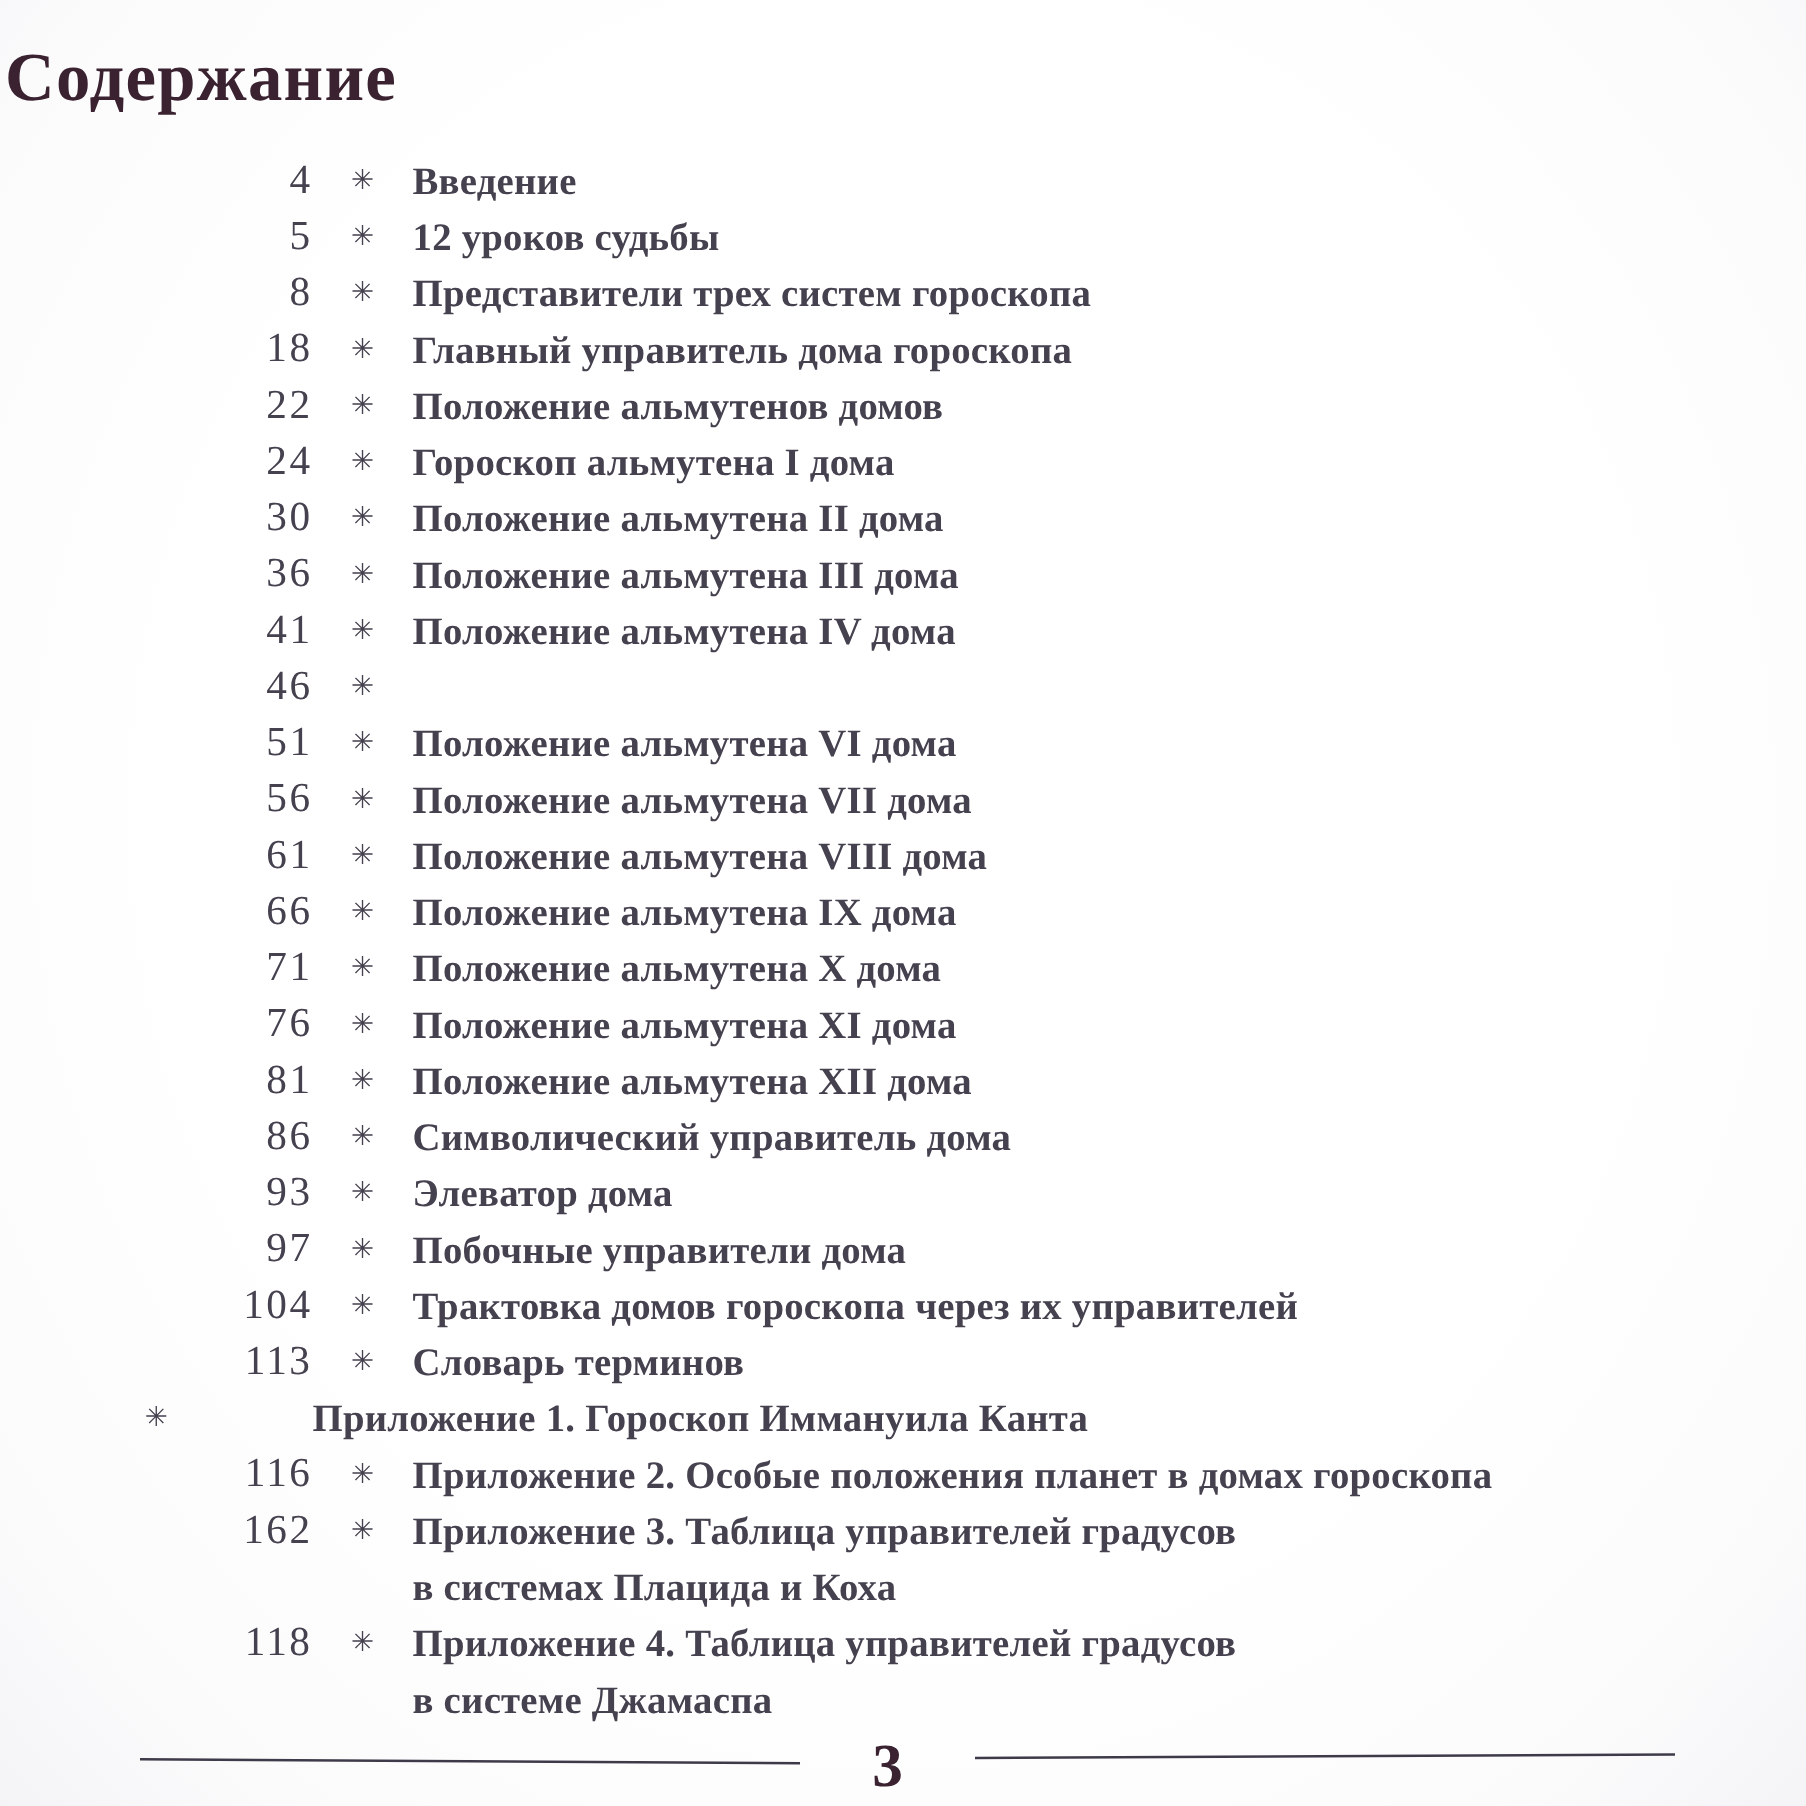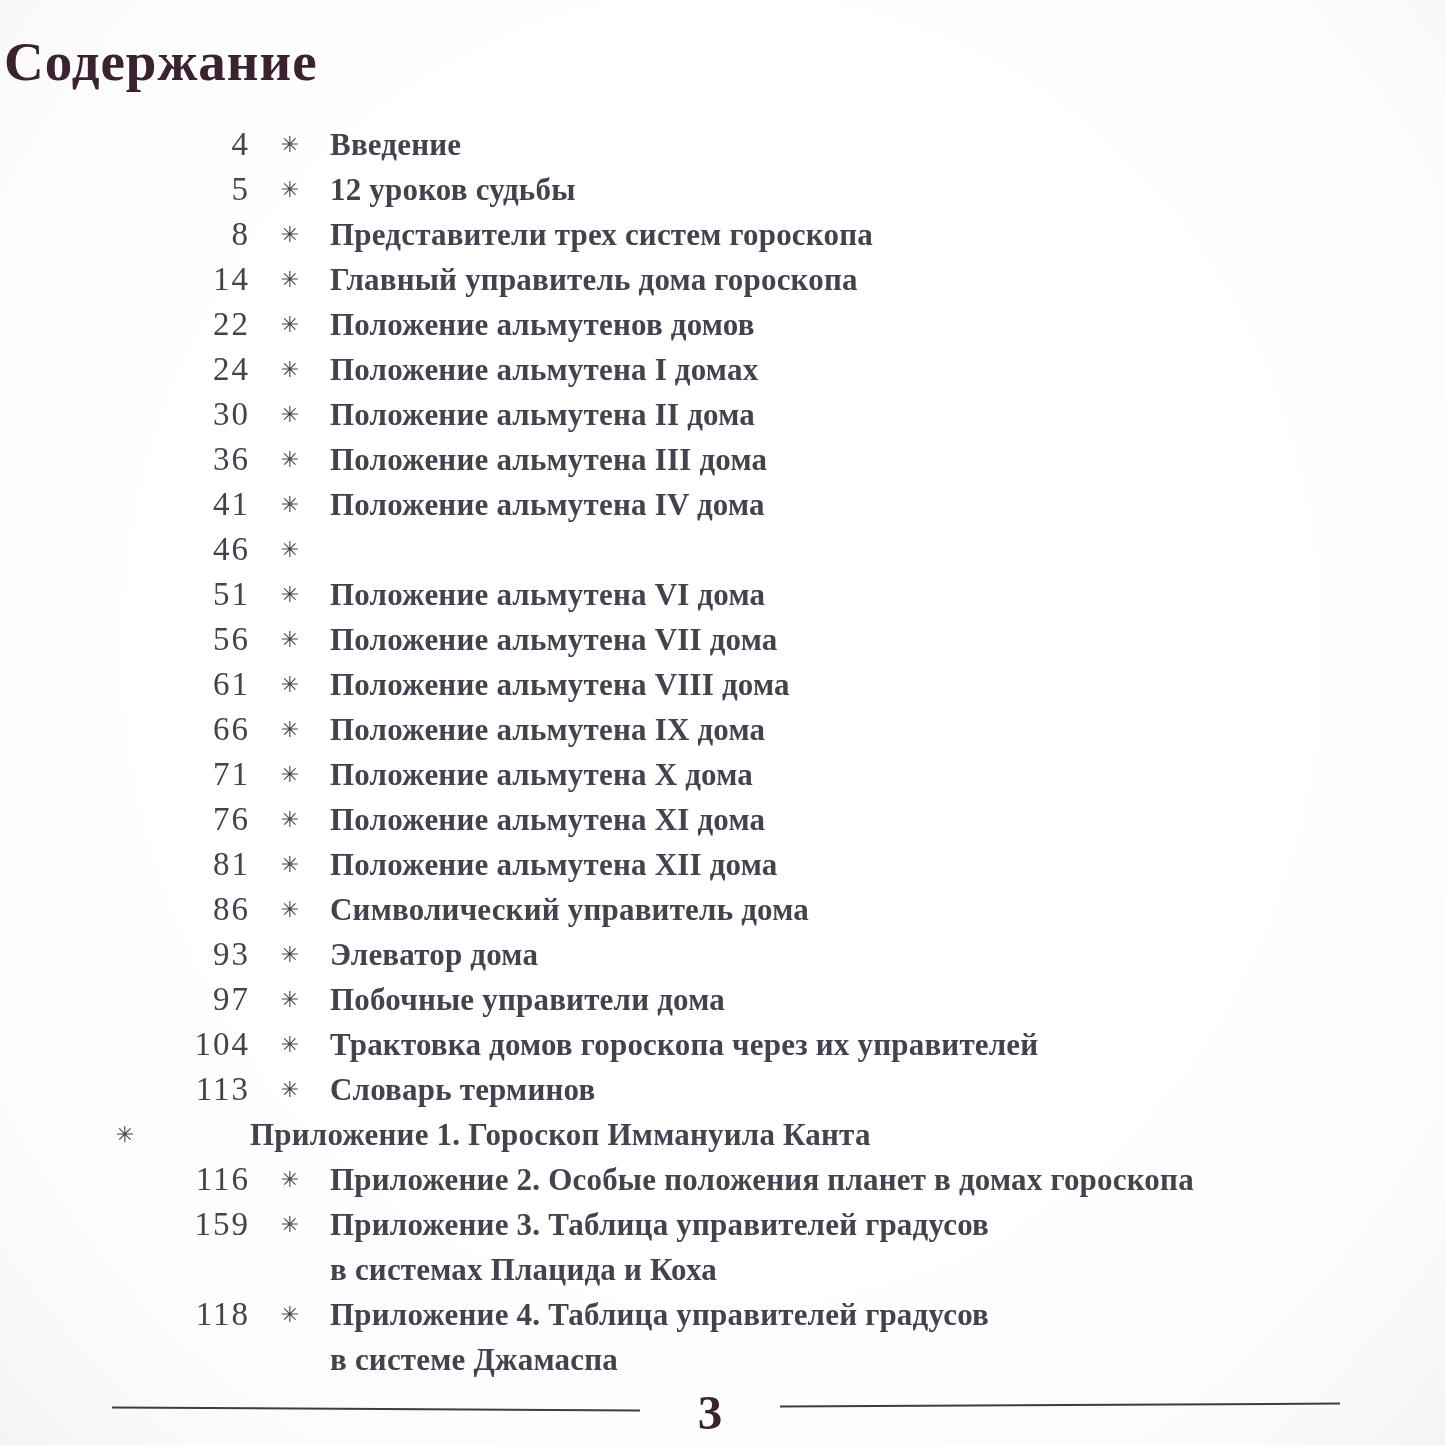--- a/index.html
+++ b/index.html
@@ -104,40 +104,40 @@
 
     <div class="row">
       <div class="num">8</div>
       <div class="bullet">✳</div>
       <div class="entry">
           <div class="line">Представители трех систем гороскопа</div>
         </div>
     </div>
 
     <div class="row">
-      <div class="num">14</div>
+      <div class="num">18</div>
       <div class="bullet">✳</div>
       <div class="entry">
           <div class="line">Главный управитель дома гороскопа</div>
         </div>
     </div>
 
     <div class="row">
       <div class="num">22</div>
       <div class="bullet">✳</div>
       <div class="entry">
           <div class="line">Положение альмутенов домов</div>
         </div>
     </div>
 
     <div class="row">
       <div class="num">24</div>
       <div class="bullet">✳</div>
       <div class="entry">
-          <div class="line">Положение альмутена I домах</div>
+          <div class="line">Гороскоп альмутена I дома</div>
         </div>
     </div>
 
     <div class="row">
       <div class="num">30</div>
       <div class="bullet">✳</div>
       <div class="entry">
           <div class="line">Положение альмутена II дома</div>
         </div>
     </div>
@@ -268,21 +268,21 @@
 
     <div class="row">
       <div class="num">116</div>
       <div class="bullet">✳</div>
       <div class="entry">
           <div class="line">Приложение 2. Особые положения планет в домах гороскопа</div>
         </div>
     </div>
 
     <div class="row">
-      <div class="num">159</div>
+      <div class="num">162</div>
       <div class="bullet">✳</div>
       <div class="entry">
           <div class="line">Приложение 3. Таблица управителей градусов</div>
           <div class="line">в системах Плацида и Коха</div>
         </div>
     </div>
 
     <div class="row">
       <div class="num">118</div>
       <div class="bullet">✳</div>

